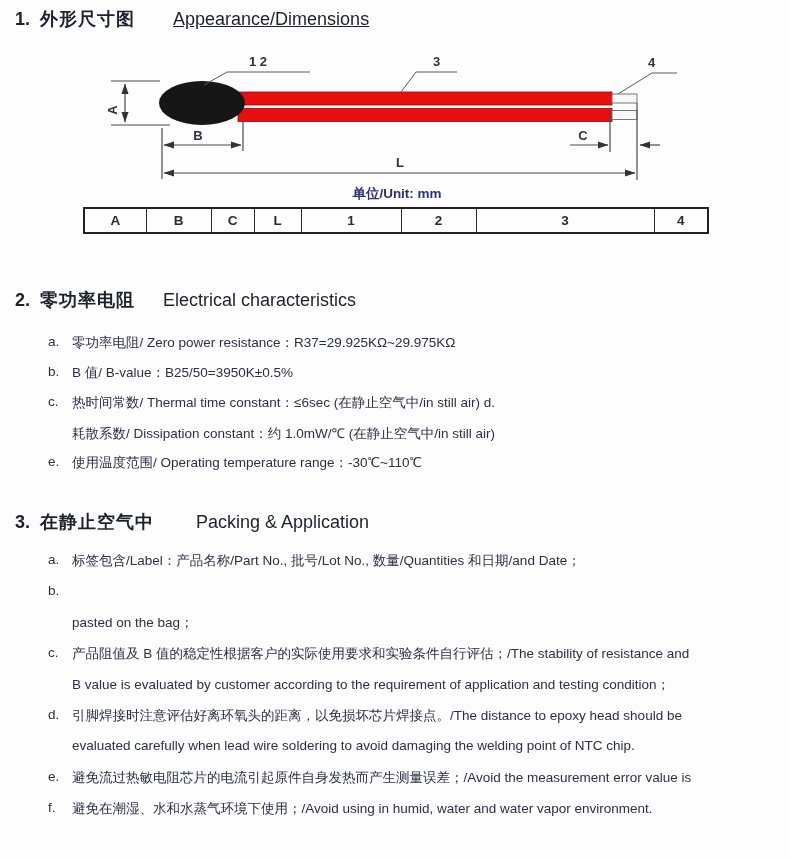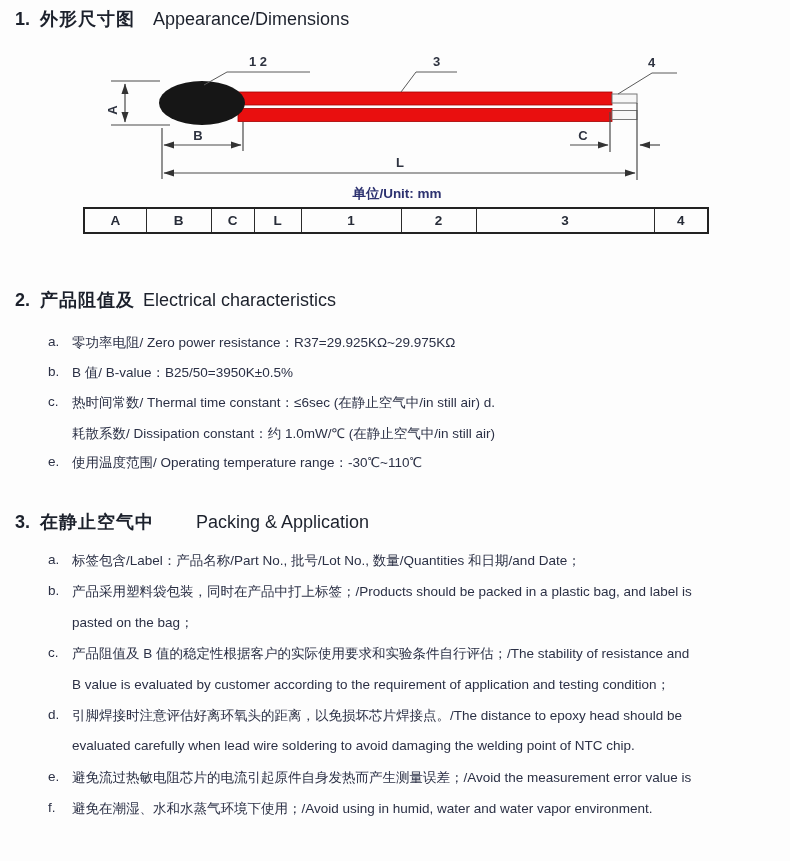--- a/index.html
+++ b/index.html
@@ -10,22 +10,22 @@
     color:#2d3140;
   }
   
   .sec-title {
     position:absolute; left:15px; display:flex; align-items:baseline;
     font-size:18px; color:#1c212c; white-space:nowrap;
   }
   .sec-title .num { margin-right:10px; font-weight:600; }
   .sec-title .zh  { font-weight:700; letter-spacing:1px; }
   .sec-title .en  { font-weight:500; }
-  #title1 { top:7px; }   #title1 .en { margin-left:18px; }
-  #title2 { top:288px; } #title2 .en { margin-left:8px; }
+  #title1 { top:7px; }   #title1 .en { margin-left:38px;text-decoration:underline; }
+  #title2 { top:288px; } #title2 .en { margin-left:28px; }
   #title3 { top:510px; } #title3 .en { margin-left:42px; }
 
   
   #diagram { position:absolute; left:0; top:50px; }
   .dline   { stroke:#4a4a4a; stroke-width:1.2; fill:none; }
   .leader  { stroke:#5a5a5a; stroke-width:1; fill:none; }
   .dtext   { font-family:"Liberation Sans", sans-serif; font-size:13px; font-weight:600; fill:#2e3340; }
   .unit-t  { font-family:"Liberation Sans", sans-serif; font-size:13.5px; font-weight:700; fill:#2d3270; }
 
   
@@ -127,21 +127,21 @@
       <td>1</td>
       <td>2</td>
       <td>3</td>
       <td>4</td>
     </tr>
   </tbody>
     </table>
 
   <div class="sec-title" id="title2">
     <span class="num">2.</span>
-    <span class="zh">产品阻值及</span>
+    <span class="zh">零功率电阻</span>
     <span class="en">Electrical characteristics</span>
   </div>
 
   <div class="items" id="items2">
     <div class="row">
       <span class="lbl">a.</span>
       <span class="txt">零功率电阻/ Zero power resistance：R37=29.925KΩ~29.975KΩ</span>
     </div>
     <div class="row">
       <span class="lbl">b.</span>
@@ -167,21 +167,20 @@
     <span class="en">Packing &amp; Application</span>
   </div>
 
   <div class="items" id="items3">
     <div class="row">
       <span class="lbl">a.</span>
       <span class="txt">标签包含/Label：产品名称/Part No., 批号/Lot No., 数量/Quantities 和日期/and Date；</span>
     </div>
     <div class="row">
       <span class="lbl">b.</span>
-      <span class="txt">产品采用塑料袋包装，同时在产品中打上标签；/Products should be packed in a plastic bag, and label is</span>
     </div>
     <div class="row">
       <span class="lbl"></span>
       <span class="txt">pasted on the bag；</span>
     </div>
     <div class="row">
       <span class="lbl">c.</span>
       <span class="txt">产品阻值及 B 值的稳定性根据客户的实际使用要求和实验条件自行评估；/The stability of resistance and</span>
     </div>
     <div class="row">

